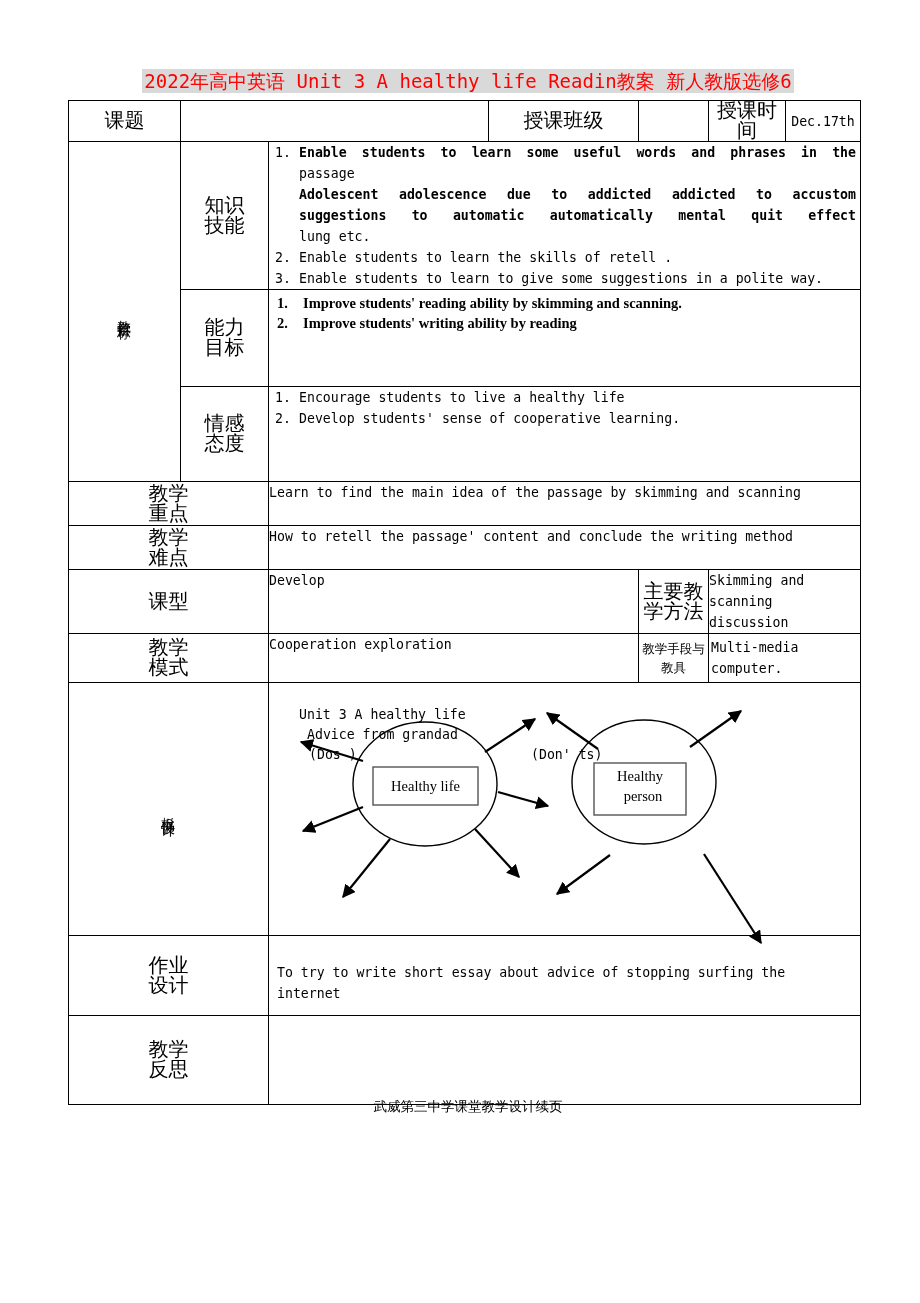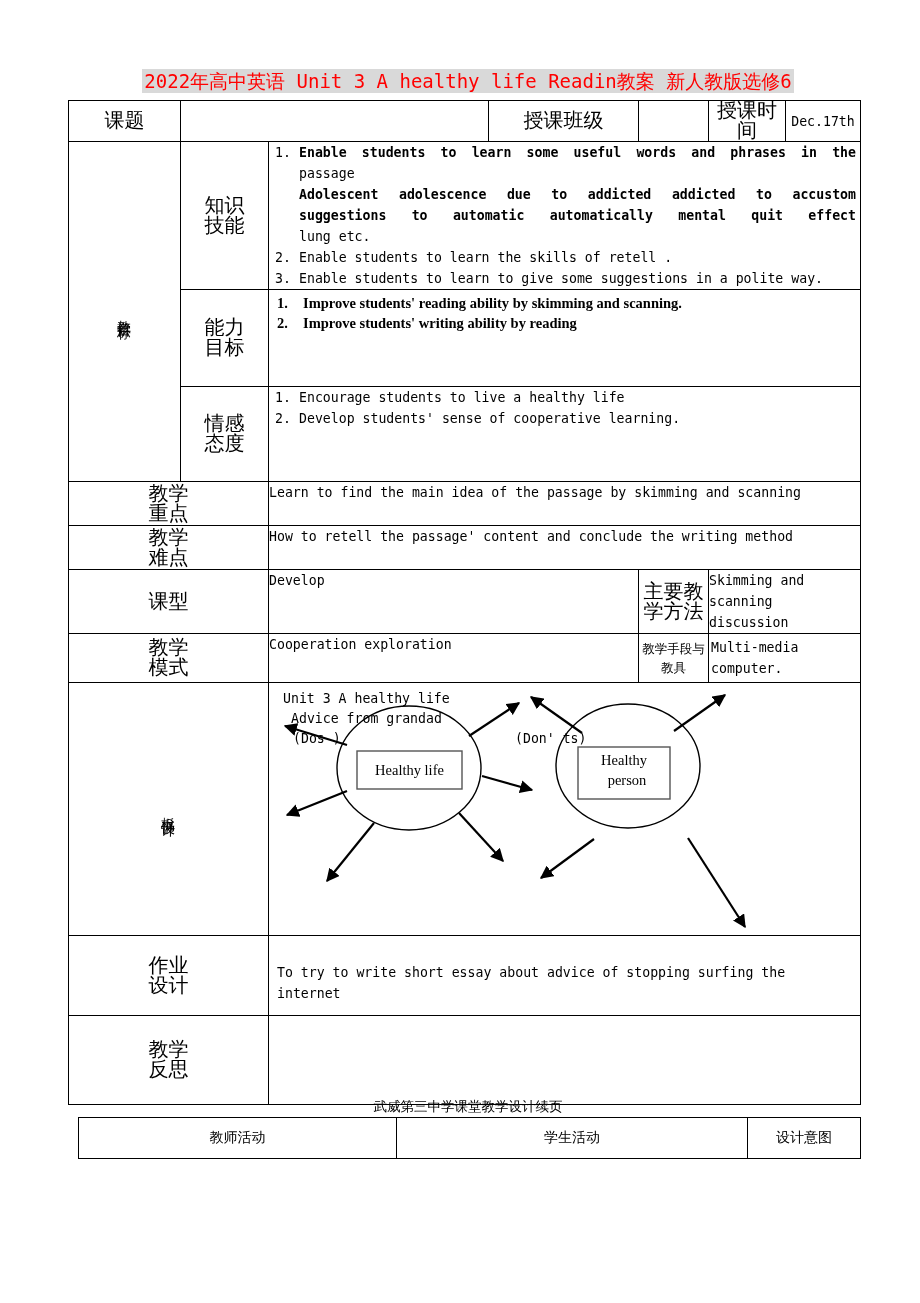--- a/index.html
+++ b/index.html
@@ -325,21 +325,21 @@
         </td>
         <td class="en" style="padding:3px 2px">
           <span>Multi-media computer.</span>
         </td>
       </tr>
 
       <tr>
         <td colspan="2" class="cell-center-mid" style="height:252px">
           <span class="vert-label">板书设计</span>
         </td>
-        <td colspan="4" style="position:relative;padding:0">
+        <td colspan="4" style="position:relative;padding:16px">
           <div class="bb-wrap">
             <div class="bb-text" style="left:14px; top:6px;">Unit 3 A healthy life</div>
             <div class="bb-text" style="left:22px; top:26px;">Advice from grandad</div>
             <div class="bb-text" style="left:24px; top:46px;">(Dos )</div>
             <div class="bb-text" style="left:238px; top:46px;margin-left:8px;">(Don' ts)</div>
 
             <svg class="bb-svg" width="592" height="252" viewBox="0 0 592 252">
               <g stroke="#000" stroke-width="1.4" fill="none">
 
                 <ellipse cx="140" cy="85" rx="72" ry="62"></ellipse>
@@ -394,28 +394,14 @@
         </td>
         <td colspan="4" class="en en-pad">
           <span></span>
         </td>
       </tr>
     </tbody>
   </table>
 
   <div class="footer-caption">武威第三中学课堂教学设计续页</div>
 
-  <table class="cont">
-    <colgroup>
-      <col style="width:318px">
-      <col style="width:351px">
-      <col style="width:113px">
-    </colgroup>
-    <tbody>
-      <tr>
-        <td><span>教师活动</span></td>
-        <td><span>学生活动</span></td>
-        <td><span>设计意图</span></td>
-      </tr>
-    </tbody>
-  </table>
 
 </div>
 
 </body></html>

